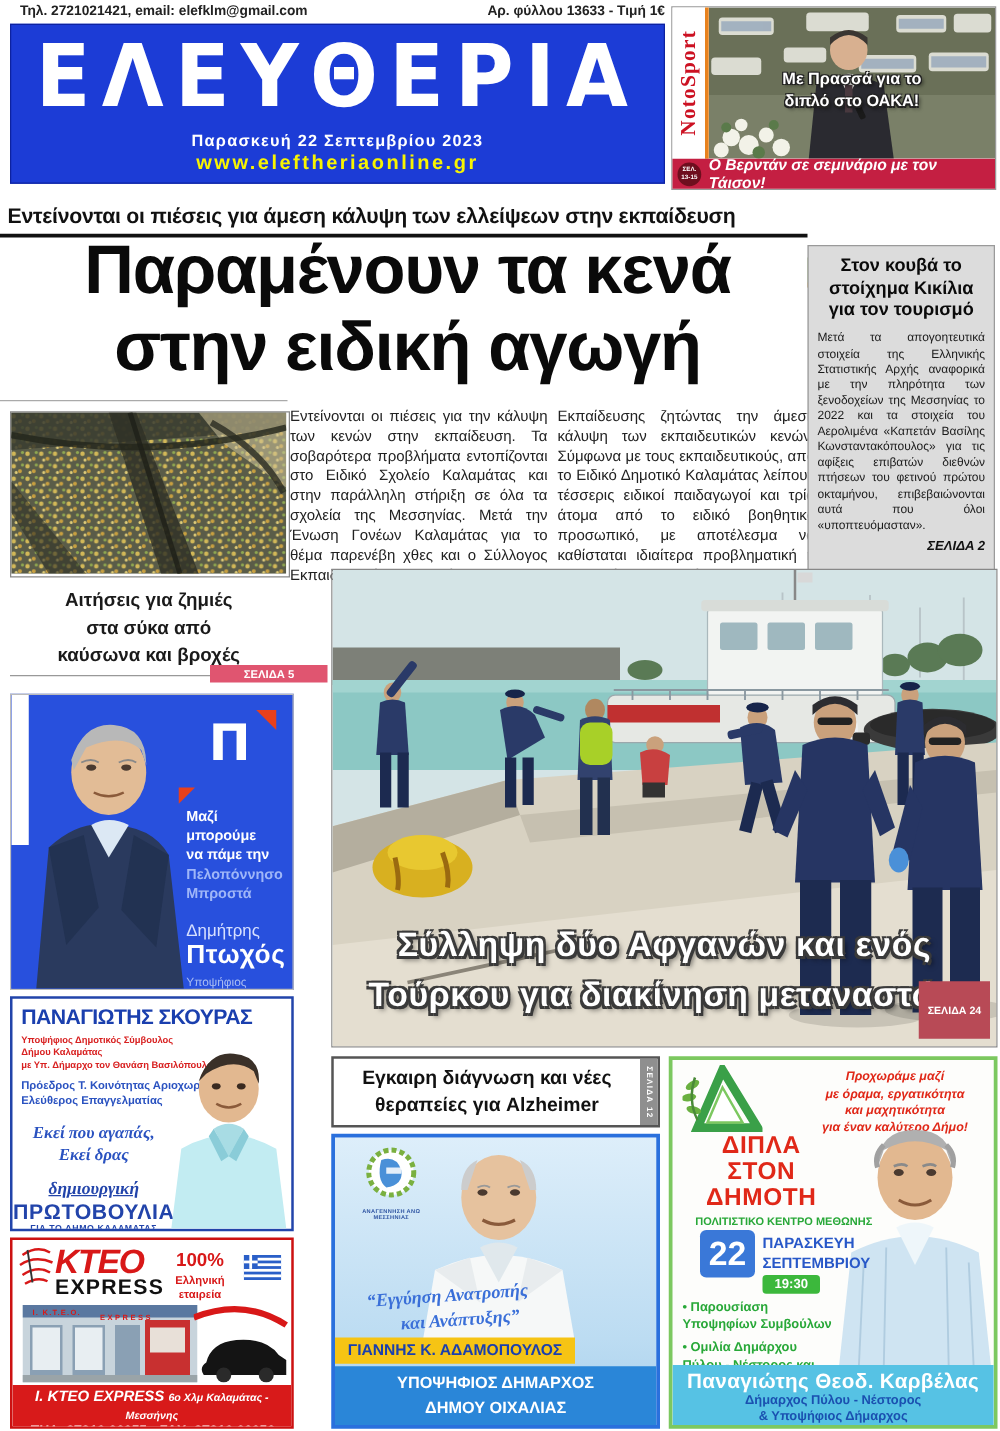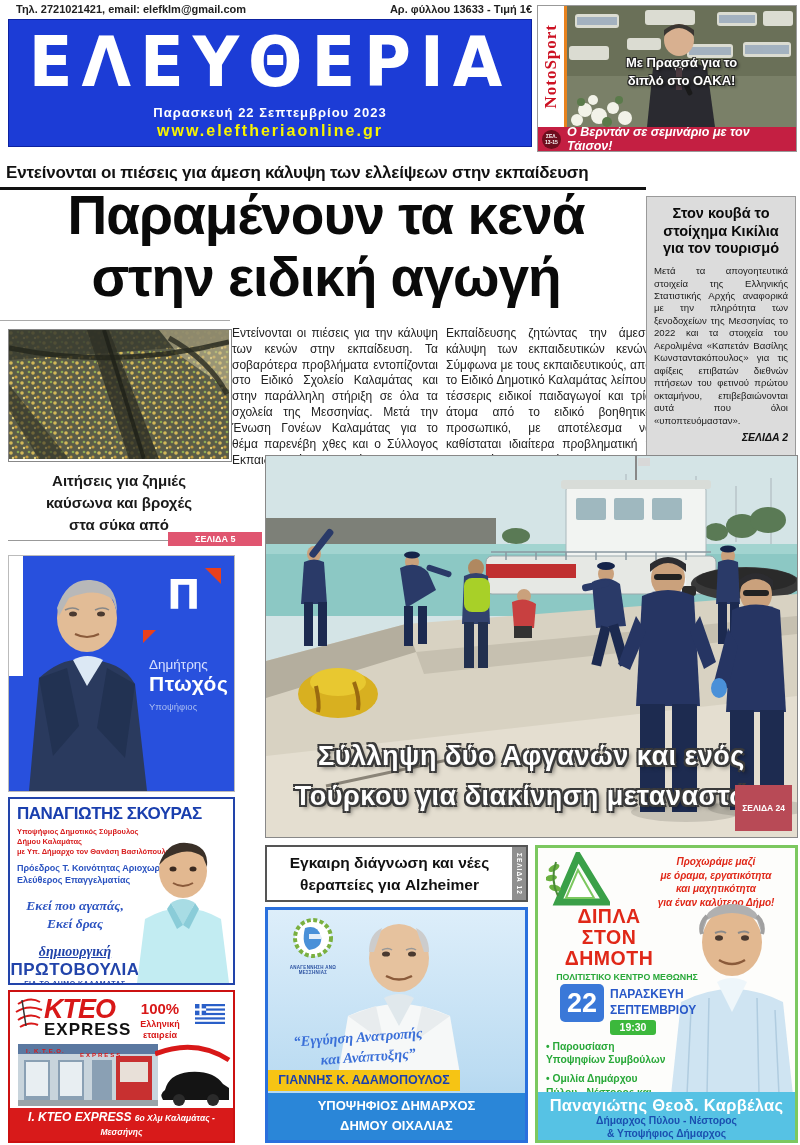--- a/index.html
+++ b/index.html
@@ -264,22 +264,22 @@
       <polygon points="150,0 220,0 220,60 170,25" fill="#cfc49a" opacity="0.55"></polygon>
       <polygon points="78,0 100,0 150,129 120,129" fill="#2e3026" opacity="0.8"></polygon>
       <polygon points="0,55 60,129 30,129 0,80" fill="#2e3026" opacity="0.6"></polygon>
       <path d="M0,18 Q110,40 220,12" stroke="#23251c" stroke-width="5" fill="none" opacity="0.8"></path>
       <path d="M95,0 L135,129" stroke="#1e2018" stroke-width="4" opacity="0.8"></path>
       <path d="M160,8 Q200,30 218,64" stroke="#2a2c22" stroke-width="5" fill="none" opacity="0.8"></path>
     </svg>
   </div>
   <div class="abs figs-cap">
     <div>Αιτήσεις για ζημιές</div>
+    <div>στα σύκα από</div>
     <div>καύσωνα και βροχές</div>
-    <div>στα σύκα από</div>
   </div>
   <div class="abs figs-ruleline"></div>
   <div class="abs figs-badge">ΣΕΛΙΔΑ 5</div>
 
   <div class="abs mainphoto">
     <svg width="531" height="381" viewBox="0 0 531 381">
       <rect width="531" height="381" fill="#d4e4e6"></rect>
       <g stroke="#b8c4c8" stroke-width="1.5">
           <line x1="360" y1="18" x2="360" y2="88"></line>
           <line x1="395" y1="28" x2="395" y2="90"></line>
@@ -424,20 +424,26 @@
       <path d="M64,104 L78,130 L94,104 Q78,96 64,104 Z" fill="#dce8f4"></path>
       <path d="M30,122 L58,112 L70,170 L44,200 Z" fill="#223252"></path>
       <path d="M126,128 L98,112 L88,172 L116,202 Z" fill="#223252"></path>
     </svg>
     <div class="pt-right">
       <div class="pt-logo">
         <span class="glyph">Π</span>
         <span class="tri"></span>
       </div>
       <div class="pt-tri2"></div>
+      <div class="pt-slogan">
+        <div>Μαζί μπορούμε</div>
+        <div>να πάμε την</div>
+        <div class="lt">Πελοπόννησο</div>
+        <div class="lt">Μπροστά</div>
+      </div>
       <div class="pt-first">Δημήτρης</div>
       <div class="pt-last">Πτωχός</div>
       <div class="pt-role">
         <div>Υποψήφιος</div>
 
       </div>
 
     </div>
   </div>
 

